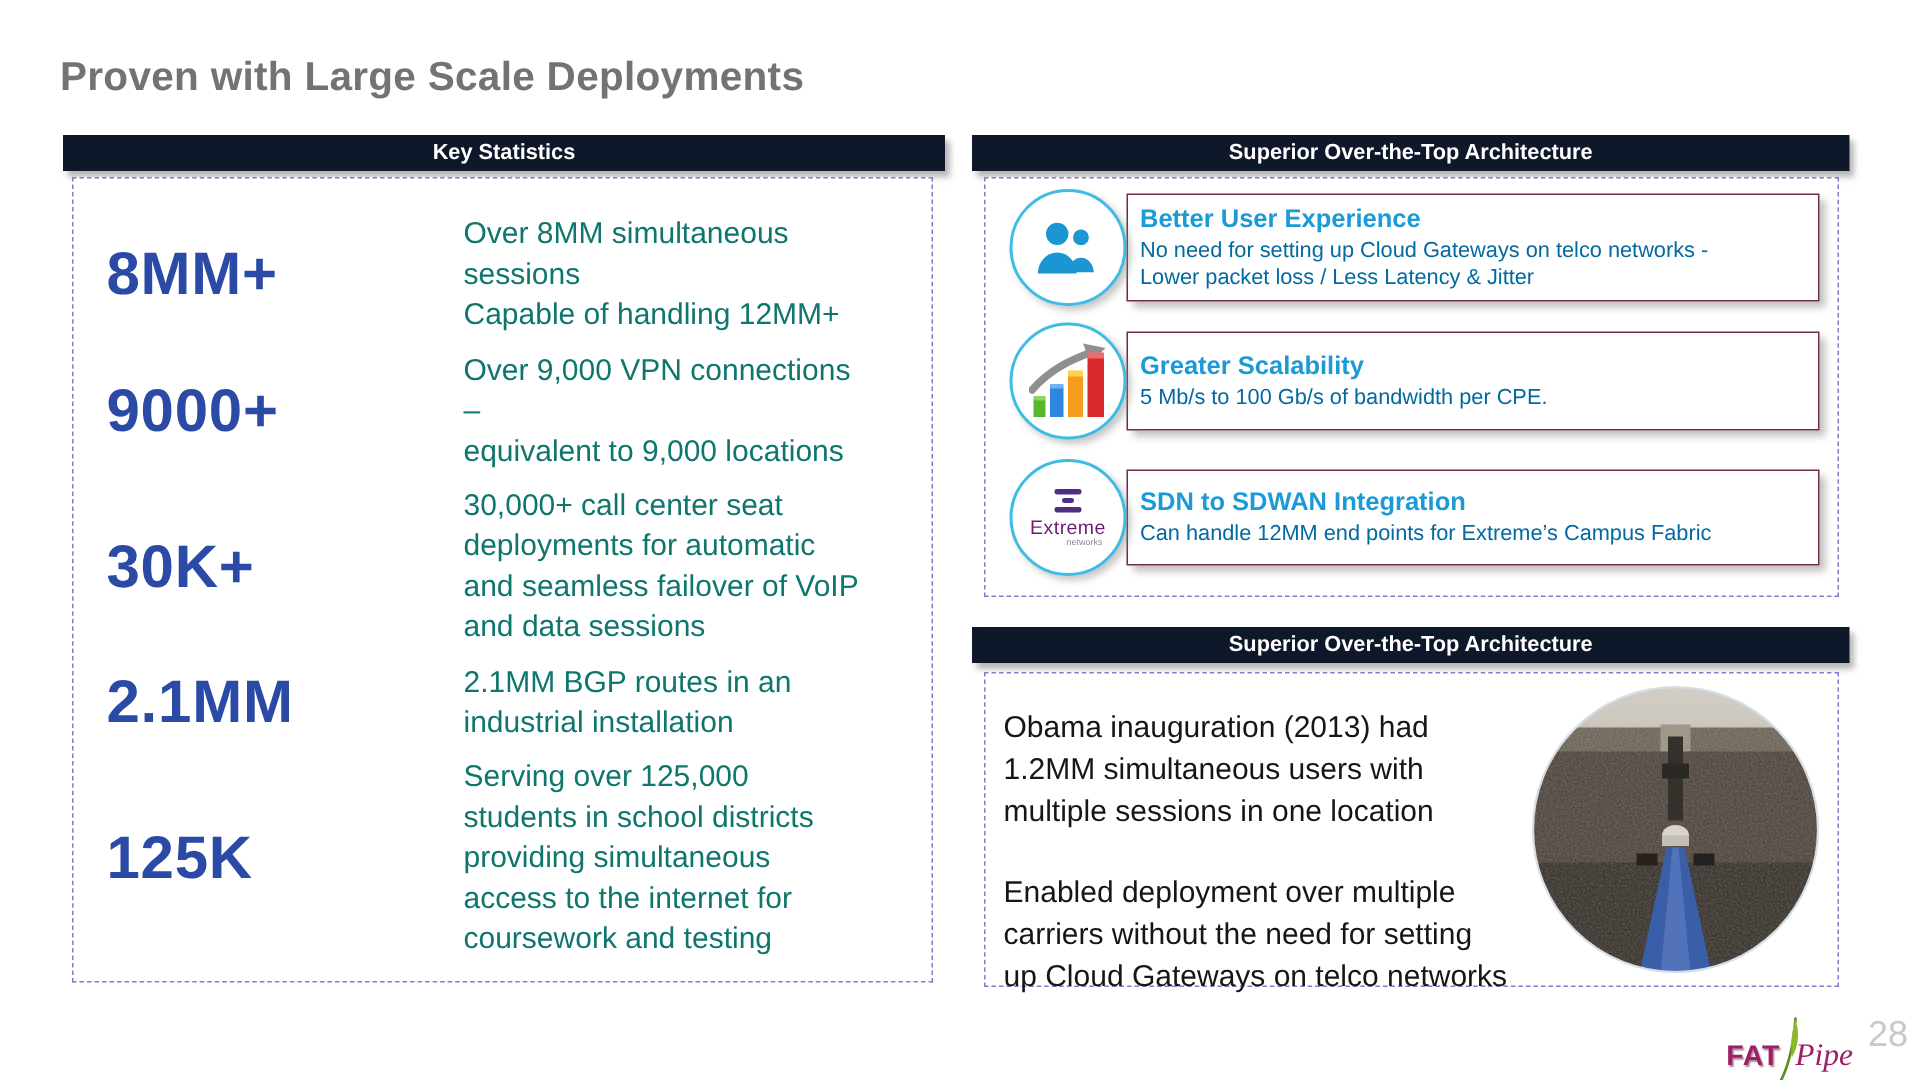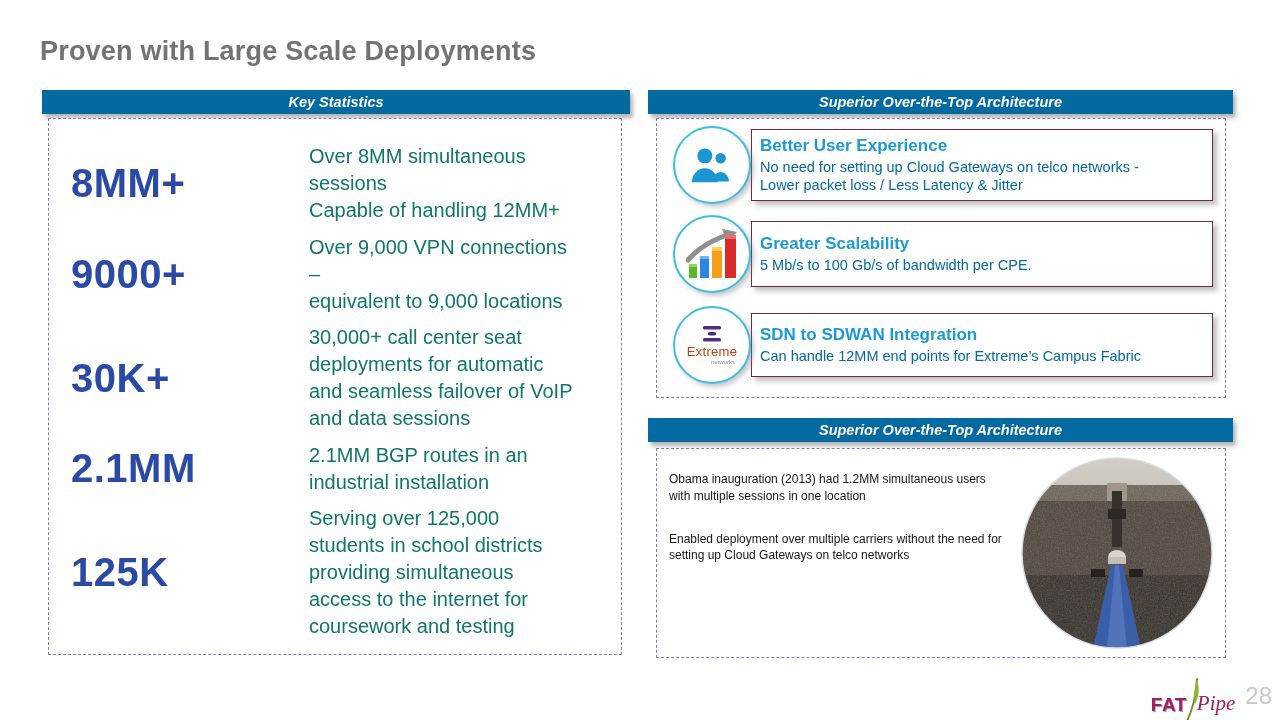--- a/index.html
+++ b/index.html
@@ -5,24 +5,23 @@
   html,body{margin:0;padding:0;background:#ffffff;}
   .slide{
     position:relative;width:1280px;height:720px;background:#ffffff;overflow:hidden;
     font-family:"Liberation Sans",sans-serif;color:#111;
   }
   .slide-title{
     position:absolute;left:40px;top:36px;font-size:27px;font-weight:bold;color:#737373;
     letter-spacing:.2px;
   }
   .hdr-bar{
-    position:absolute;height:24px;background:#0369a1;color:#ffffff;font-weight:bold;
+    position:absolute;height:24px;background:#0f172a;color:#ffffff;font-weight:bold;
     font-size:14.5px;line-height:24px;text-align:center;
     box-shadow:3px 4px 4px rgba(110,110,110,.5);
-    font-style:italic;
   }
   #left-hdr{left:42px;top:90px;width:588px;}
   #right-hdr-1{left:648px;top:90px;width:585px;}
   #right-hdr-2{left:648px;top:418px;width:585px;}
   .dashed-box{position:absolute;border:1px dashed #8878CC;background:#fff;box-sizing:border-box;}
   #stats-box{left:48px;top:118px;width:574px;height:537px;
     display:flex;flex-direction:column;justify-content:space-between;
     padding:24px 10px 14px 22px;}
   .stat-row{display:flex;align-items:center;}
   .stat-value{
@@ -43,27 +42,27 @@
     box-sizing:border-box;
   }
   .feature-title{font-size:17px;font-weight:bold;color:#1C9AD6;}
   .feature-desc{font-size:14.5px;color:#0369a1;line-height:1.25;white-space:pre-line;margin-top:2px;}
   .icon-circle{
     position:absolute;left:6px;top:50%;transform:translateY(-50%);
     width:78px;height:78px;border-radius:50%;background:#fff;border:2px solid #3FBCE4;
     box-shadow:3px 3px 5px rgba(130,130,130,.45);display:flex;align-items:center;justify-content:center;
     z-index:2;box-sizing:border-box;flex-direction:column;
   }
-  .extreme-brand{font-size:13px;color:#c2410c;letter-spacing:.3px;margin-top:2px;}
+  .extreme-brand{font-size:13px;color:#701a75;letter-spacing:.3px;margin-top:2px;}
   .extreme-sub{font-size:6px;color:#8a8a9a;align-self:flex-end;margin-right:14px;}
   #deploy-box{left:656px;top:448px;width:570px;height:210px;}
   .deploy-text{position:absolute;left:12px;top:22px;width:336px;}
-  .deploy-text p{margin:0 0 26px 0;font-size:12px;line-height:1.4;color:#161616;}
+  .deploy-text p{margin:0 0 26px 0;font-size:20px;line-height:1.4;color:#161616;}
   .crowd-wrap{position:absolute;right:12px;top:8px;width:192px;height:192px;}
-  .footer{position:absolute;right:8px;bottom:6px;display:flex;align-items:center;margin-left:47px;}
+  .footer{position:absolute;right:8px;bottom:6px;display:flex;align-items:flex-start;margin-left:47px;}
   .fatpipe{display:flex;align-items:flex-end;position:relative;}
   .fat-text{
     font-size:19px;font-weight:900;color:#9E2064;letter-spacing:.5px;
     text-shadow:1px 1px 1px rgba(70,0,45,.45);line-height:1;
   }
   .pipe-text{
     font-family:"Liberation Serif",serif;font-style:italic;font-size:21px;color:#9E2064;
     line-height:1;margin-left:1px;
   }
   .leaf{margin:0 -4px -10px -3px;}

